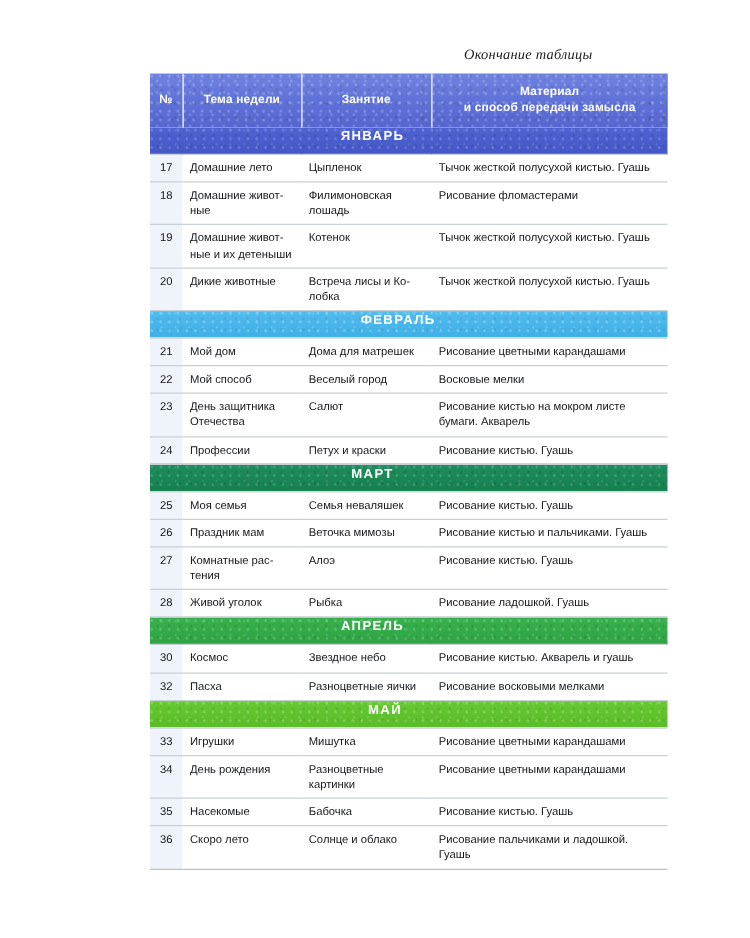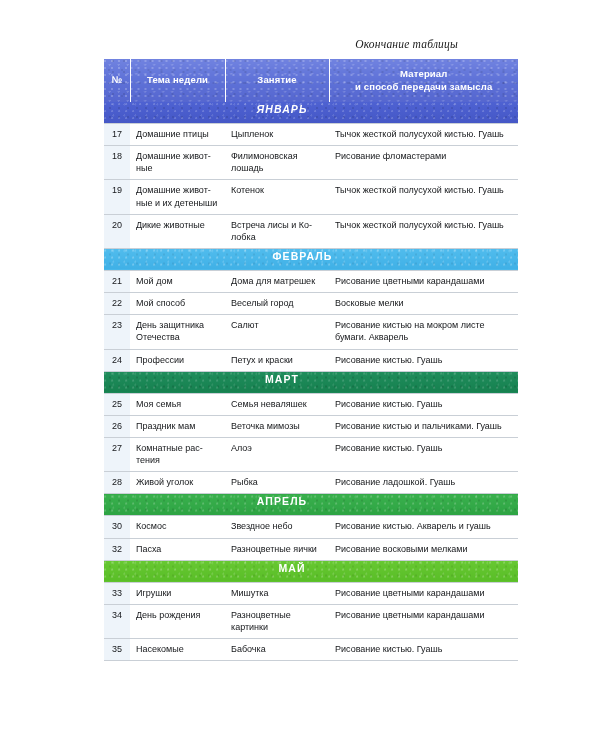--- a/index.html
+++ b/index.html
@@ -9,21 +9,21 @@
   body {
     width: 600px;
     height: 750px;
     background: #ffffff;
     font-family: "Liberation Sans", sans-serif;
     overflow: hidden;
     position: relative;
   }
   #page {
     position: absolute;
-    left: 0; top: 0;
+    left: 16px; top: 0;
     width: 540px;
     height: 750px;
   }
   .caption {
     position: absolute;
     right: 82px;
     top: 38px;
     font-family: "Liberation Serif", serif;
     font-style: italic;
     font-size: 11.5px;
@@ -79,21 +79,20 @@
     letter-spacing: 1.1px;
     text-indent: -58px;
     background-size: 7px 7px, 9px 9px, 11px 11px, 100% 100%;
   }
   tr.month-jan td {
     background-image:
       radial-gradient(circle at 20% 30%, rgba(255,255,255,0.18) 0 1px, transparent 1.2px),
       radial-gradient(circle at 66% 70%, rgba(0,0,0,0.10) 0 1px, transparent 1.2px),
       radial-gradient(circle at 85% 22%, rgba(255,255,255,0.12) 0 1px, transparent 1.2px),
       linear-gradient(180deg, #4e62d2 0%, #4557c6 100%);
-    font-style: italic;
   }
   tr.month-feb td {
     background-image:
       radial-gradient(circle at 20% 30%, rgba(255,255,255,0.25) 0 1px, transparent 1.2px),
       radial-gradient(circle at 66% 70%, rgba(0,0,0,0.07) 0 1px, transparent 1.2px),
       radial-gradient(circle at 85% 22%, rgba(255,255,255,0.16) 0 1px, transparent 1.2px),
       linear-gradient(180deg, #51bced 0%, #3fb0e6 100%);
     padding-left: 41px;
   }
   tr.month-mar td {
@@ -167,21 +166,21 @@
             <span>и способ передачи замысла</span>
           </th>
         </tr>
       </thead>
       <tbody id="tbody">
           <tr class="month-row month-jan">
             <td colspan="4">ЯНВАРЬ</td>
           </tr>
           <tr class="data-row">
             <td class="num">17</td>
-            <td class="theme">Домашние птицы</td>
+            <td class="theme">Домашние лето</td>
             <td class="act">Цыпленок</td>
             <td class="mat">Тычок жесткой полусухой кистью. Гуашь</td>
           </tr>
           <tr class="data-row">
             <td class="num">18</td>
             <td class="theme">Домашние живот-ные</td>
             <td class="act">Филимоновская лошадь</td>
             <td class="mat">Рисование фломастерами</td>
           </tr>
           <tr class="data-row">
@@ -279,17 +278,23 @@
             <td class="theme">День рождения</td>
             <td class="act">Разноцветные картинки</td>
             <td class="mat">Рисование цветными карандашами</td>
           </tr>
           <tr class="data-row">
             <td class="num">35</td>
             <td class="theme">Насекомые</td>
             <td class="act">Бабочка</td>
             <td class="mat">Рисование кистью. Гуашь</td>
           </tr>
+          <tr class="data-row last-row">
+            <td class="num">36</td>
+            <td class="theme">Скоро лето</td>
+            <td class="act">Солнце и облако</td>
+            <td class="mat">Рисование пальчиками и ладошкой. Гуашь</td>
+          </tr>
         </tbody>
     </table>
   </div>
 
 </div>
 
 </body></html>

